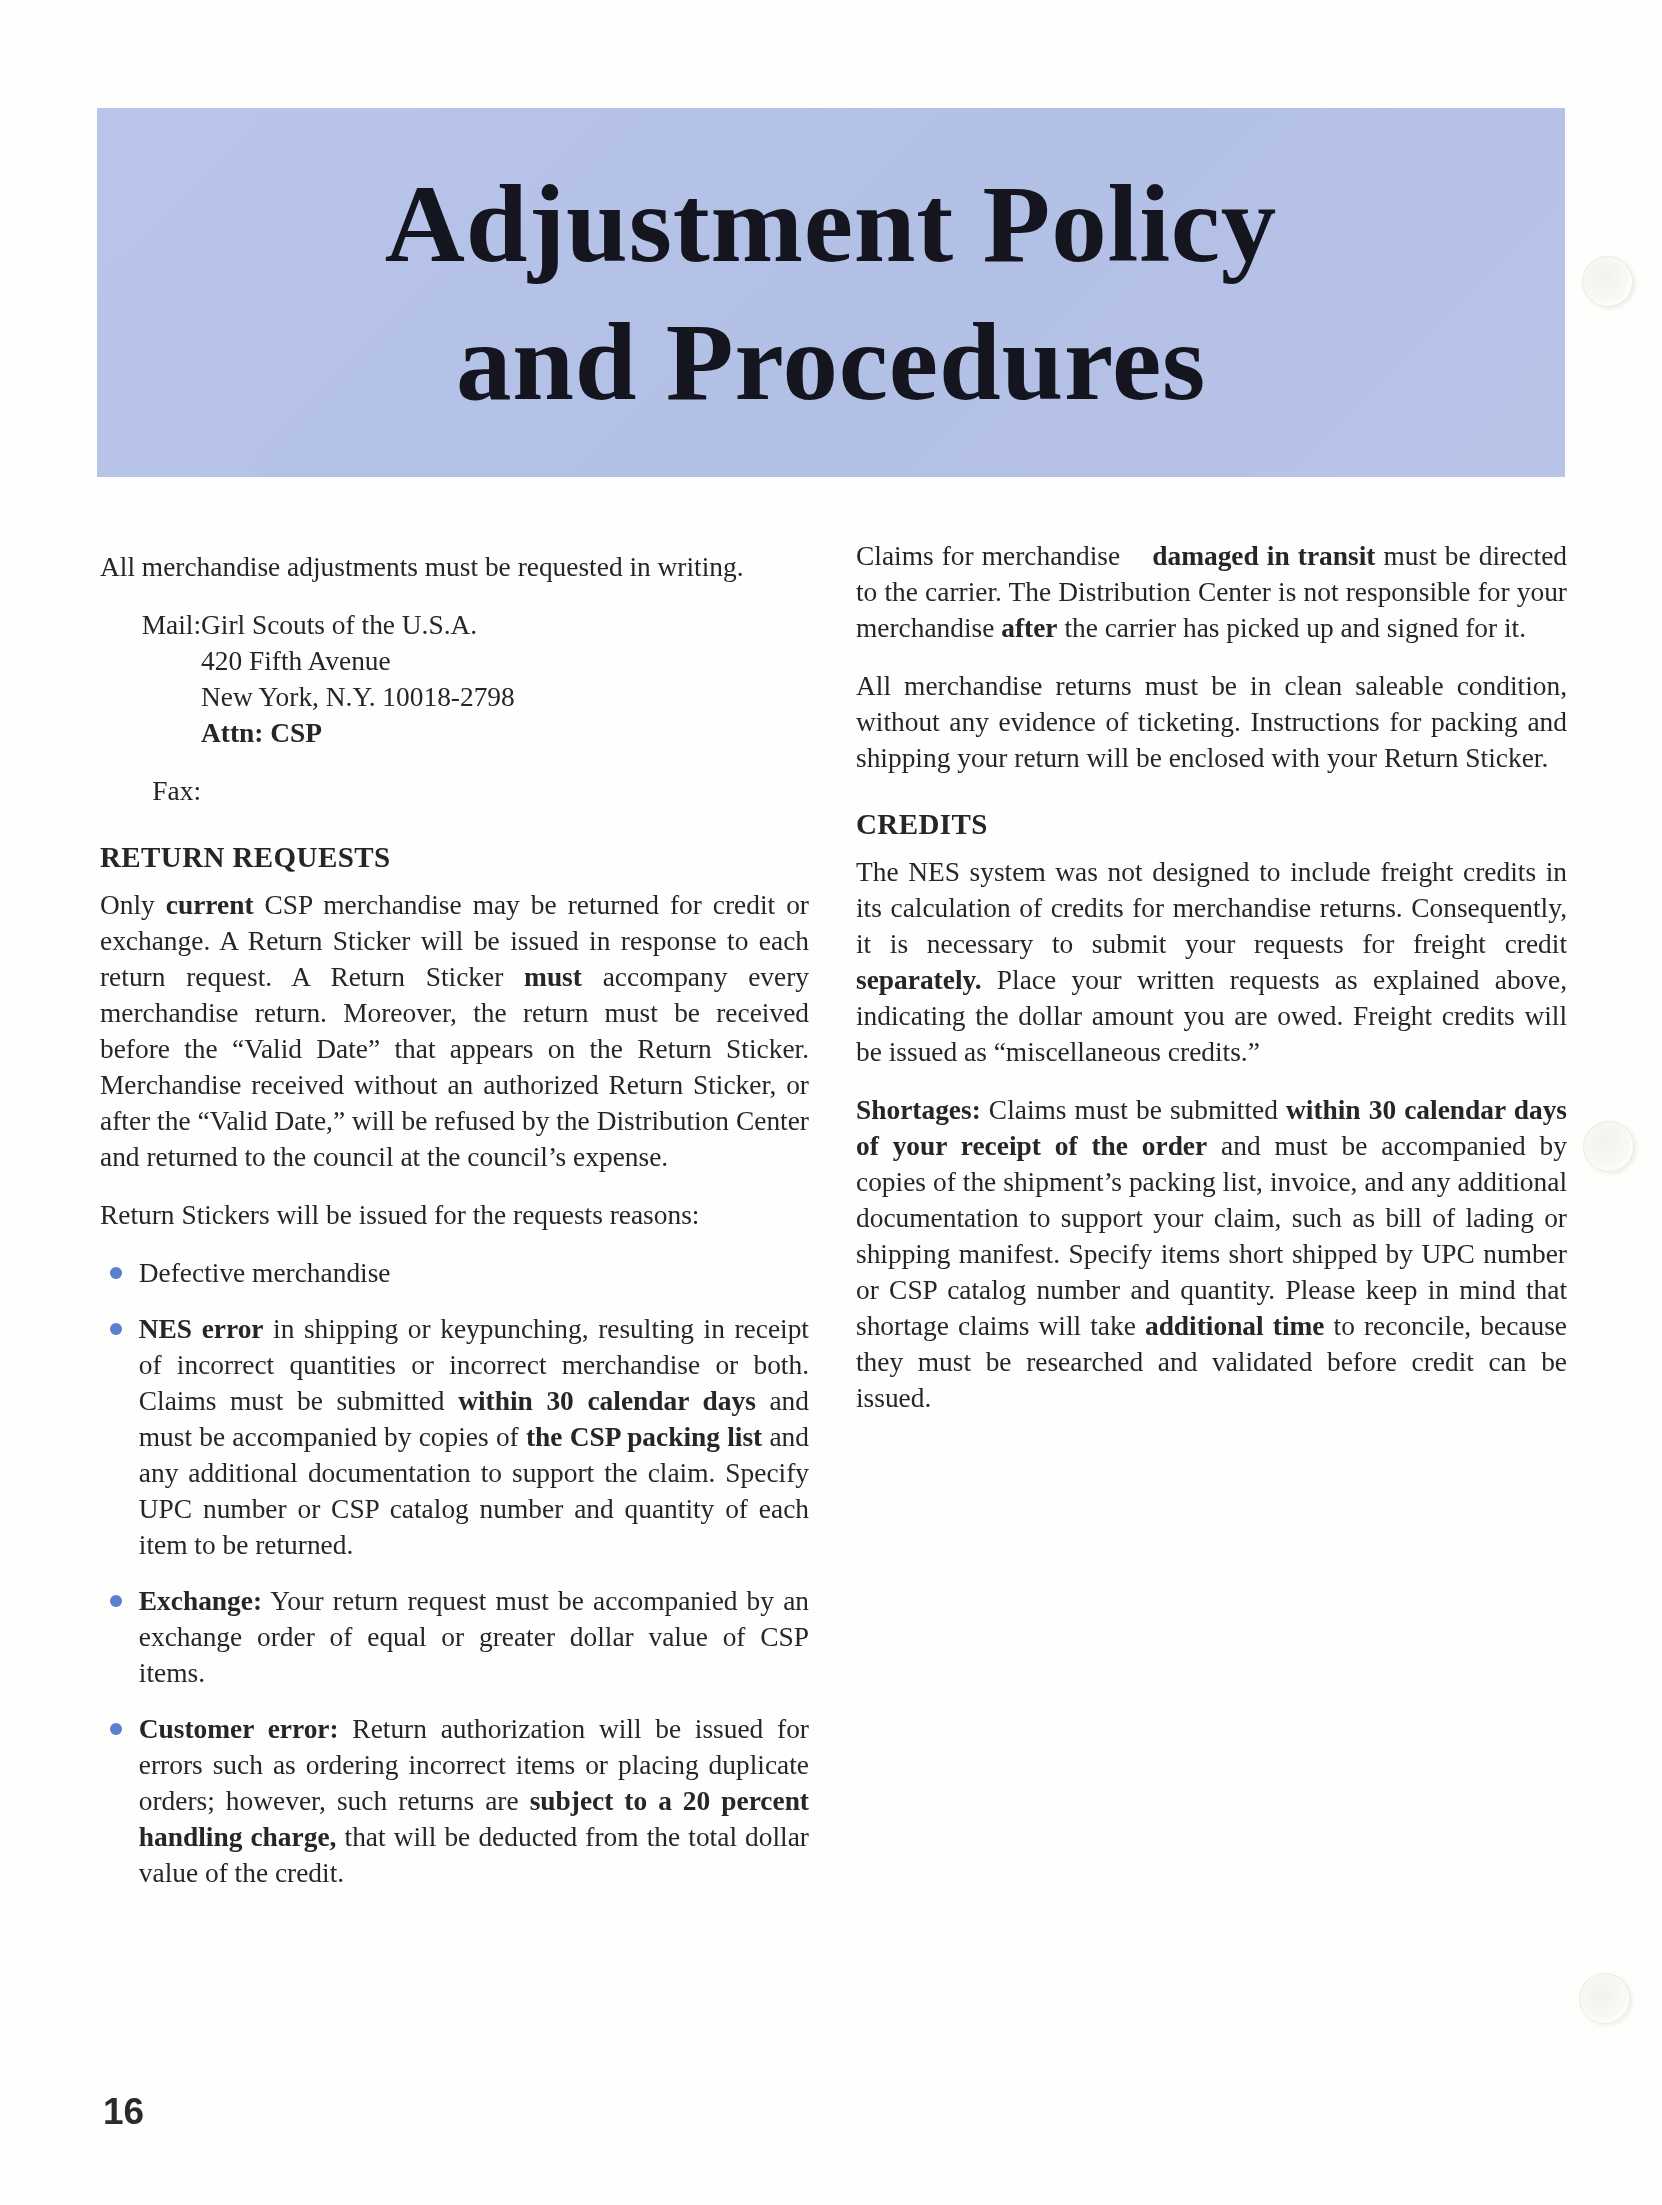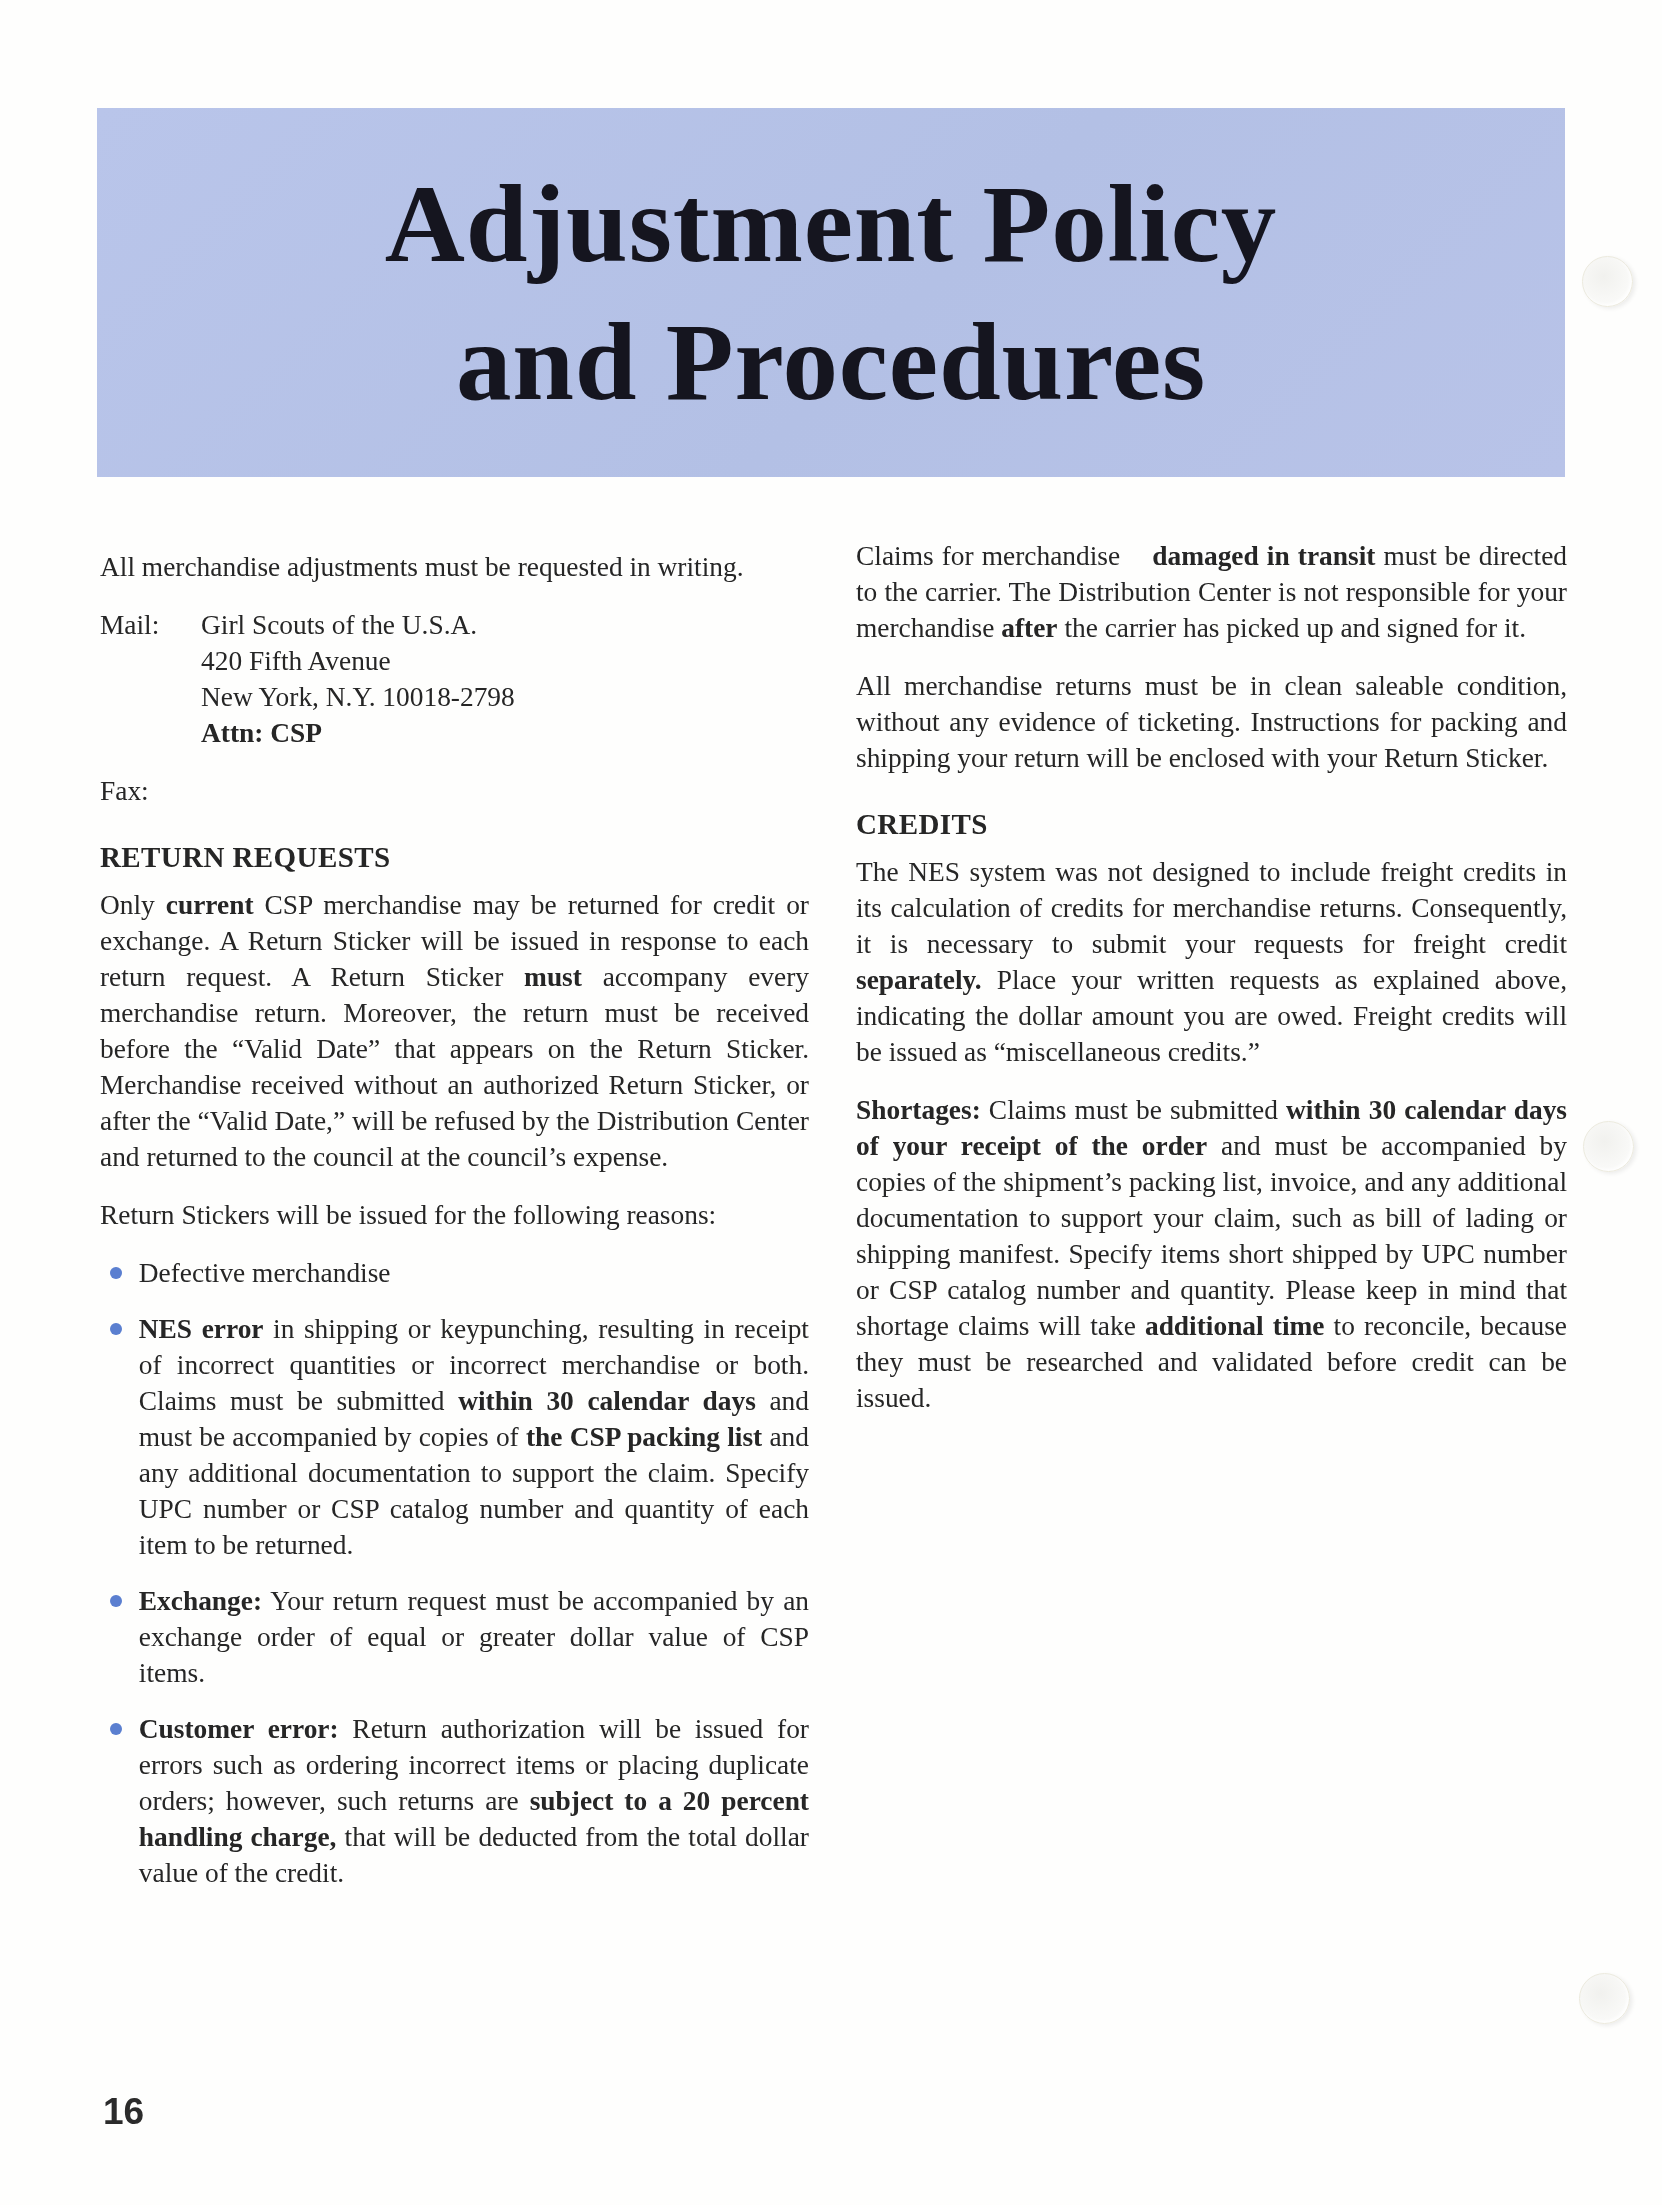--- a/index.html
+++ b/index.html
@@ -47,21 +47,21 @@
   }
   .col-left  { left: 100px;  top: 549px; width: 709px; }
   .col-right { left: 856px; top: 538px; width: 711px; }
   .para { margin: 0 0 22px 0; }
   .addr-block {
     display: grid;
     grid-template-columns: 101px 1fr;
     margin: 0 0 22px 0;
     text-align: left;
   }
-  .addr-label { grid-column: 1; }
+  .addr-label { grid-column: 1; text-align: right; }
   .addr-lines { grid-column: 2; }
   .addr-line  { display: block; }
   .section-heading {
     font-weight: bold;
     font-size: 29px;
     letter-spacing: 0.4px;
     margin: 30px 0 11.8px 0;
     text-align: left;
   }
   .bullet-list {
@@ -130,21 +130,21 @@
     </div>
 
     <div class="addr-block">
       <span class="addr-label">Fax:</span>
     </div>
 
     <div class="section-heading">RETURN REQUESTS</div>
 
     <p class="para"><span>Only </span><span style="font-weight: bold;">current</span><span> CSP merchandise may be returned for credit or exchange. A Return Sticker will be issued in response to each return request. A Return Sticker </span><span style="font-weight: bold;">must</span><span> accompany every merchandise return. Moreover, the return must be received before the “Valid Date” that appears on the Return Sticker. Merchandise received without an authorized Return Sticker, or after the “Valid Date,” will be refused by the Distribution Center and returned to the council at the council’s expense.</span></p>
 
-    <p class="para">Return Stickers will be issued for the following reasons:</p>
+    <p class="para">Return Stickers will be issued for the requests reasons:</p>
 
     <ul class="bullet-list">
       <li class="bullet-item">
         <span class="bullet-dot"></span>
         <span class="bullet-text"><span>Defective merchandise</span></span>
       </li>
       <li class="bullet-item">
         <span class="bullet-dot"></span>
         <span class="bullet-text"><span style="font-weight: bold;">NES error</span><span> in shipping or keypunching, resulting in receipt of incorrect quantities or incorrect merchandise or both. Claims must be submitted </span><span style="font-weight: bold;">within 30 calendar days</span><span> and must be accompanied by copies of </span><span style="font-weight: bold;">the CSP packing list</span><span> and any additional documentation to support the claim. Specify UPC number or CSP catalog number and quantity of each item to be returned.</span></span>
       </li>

